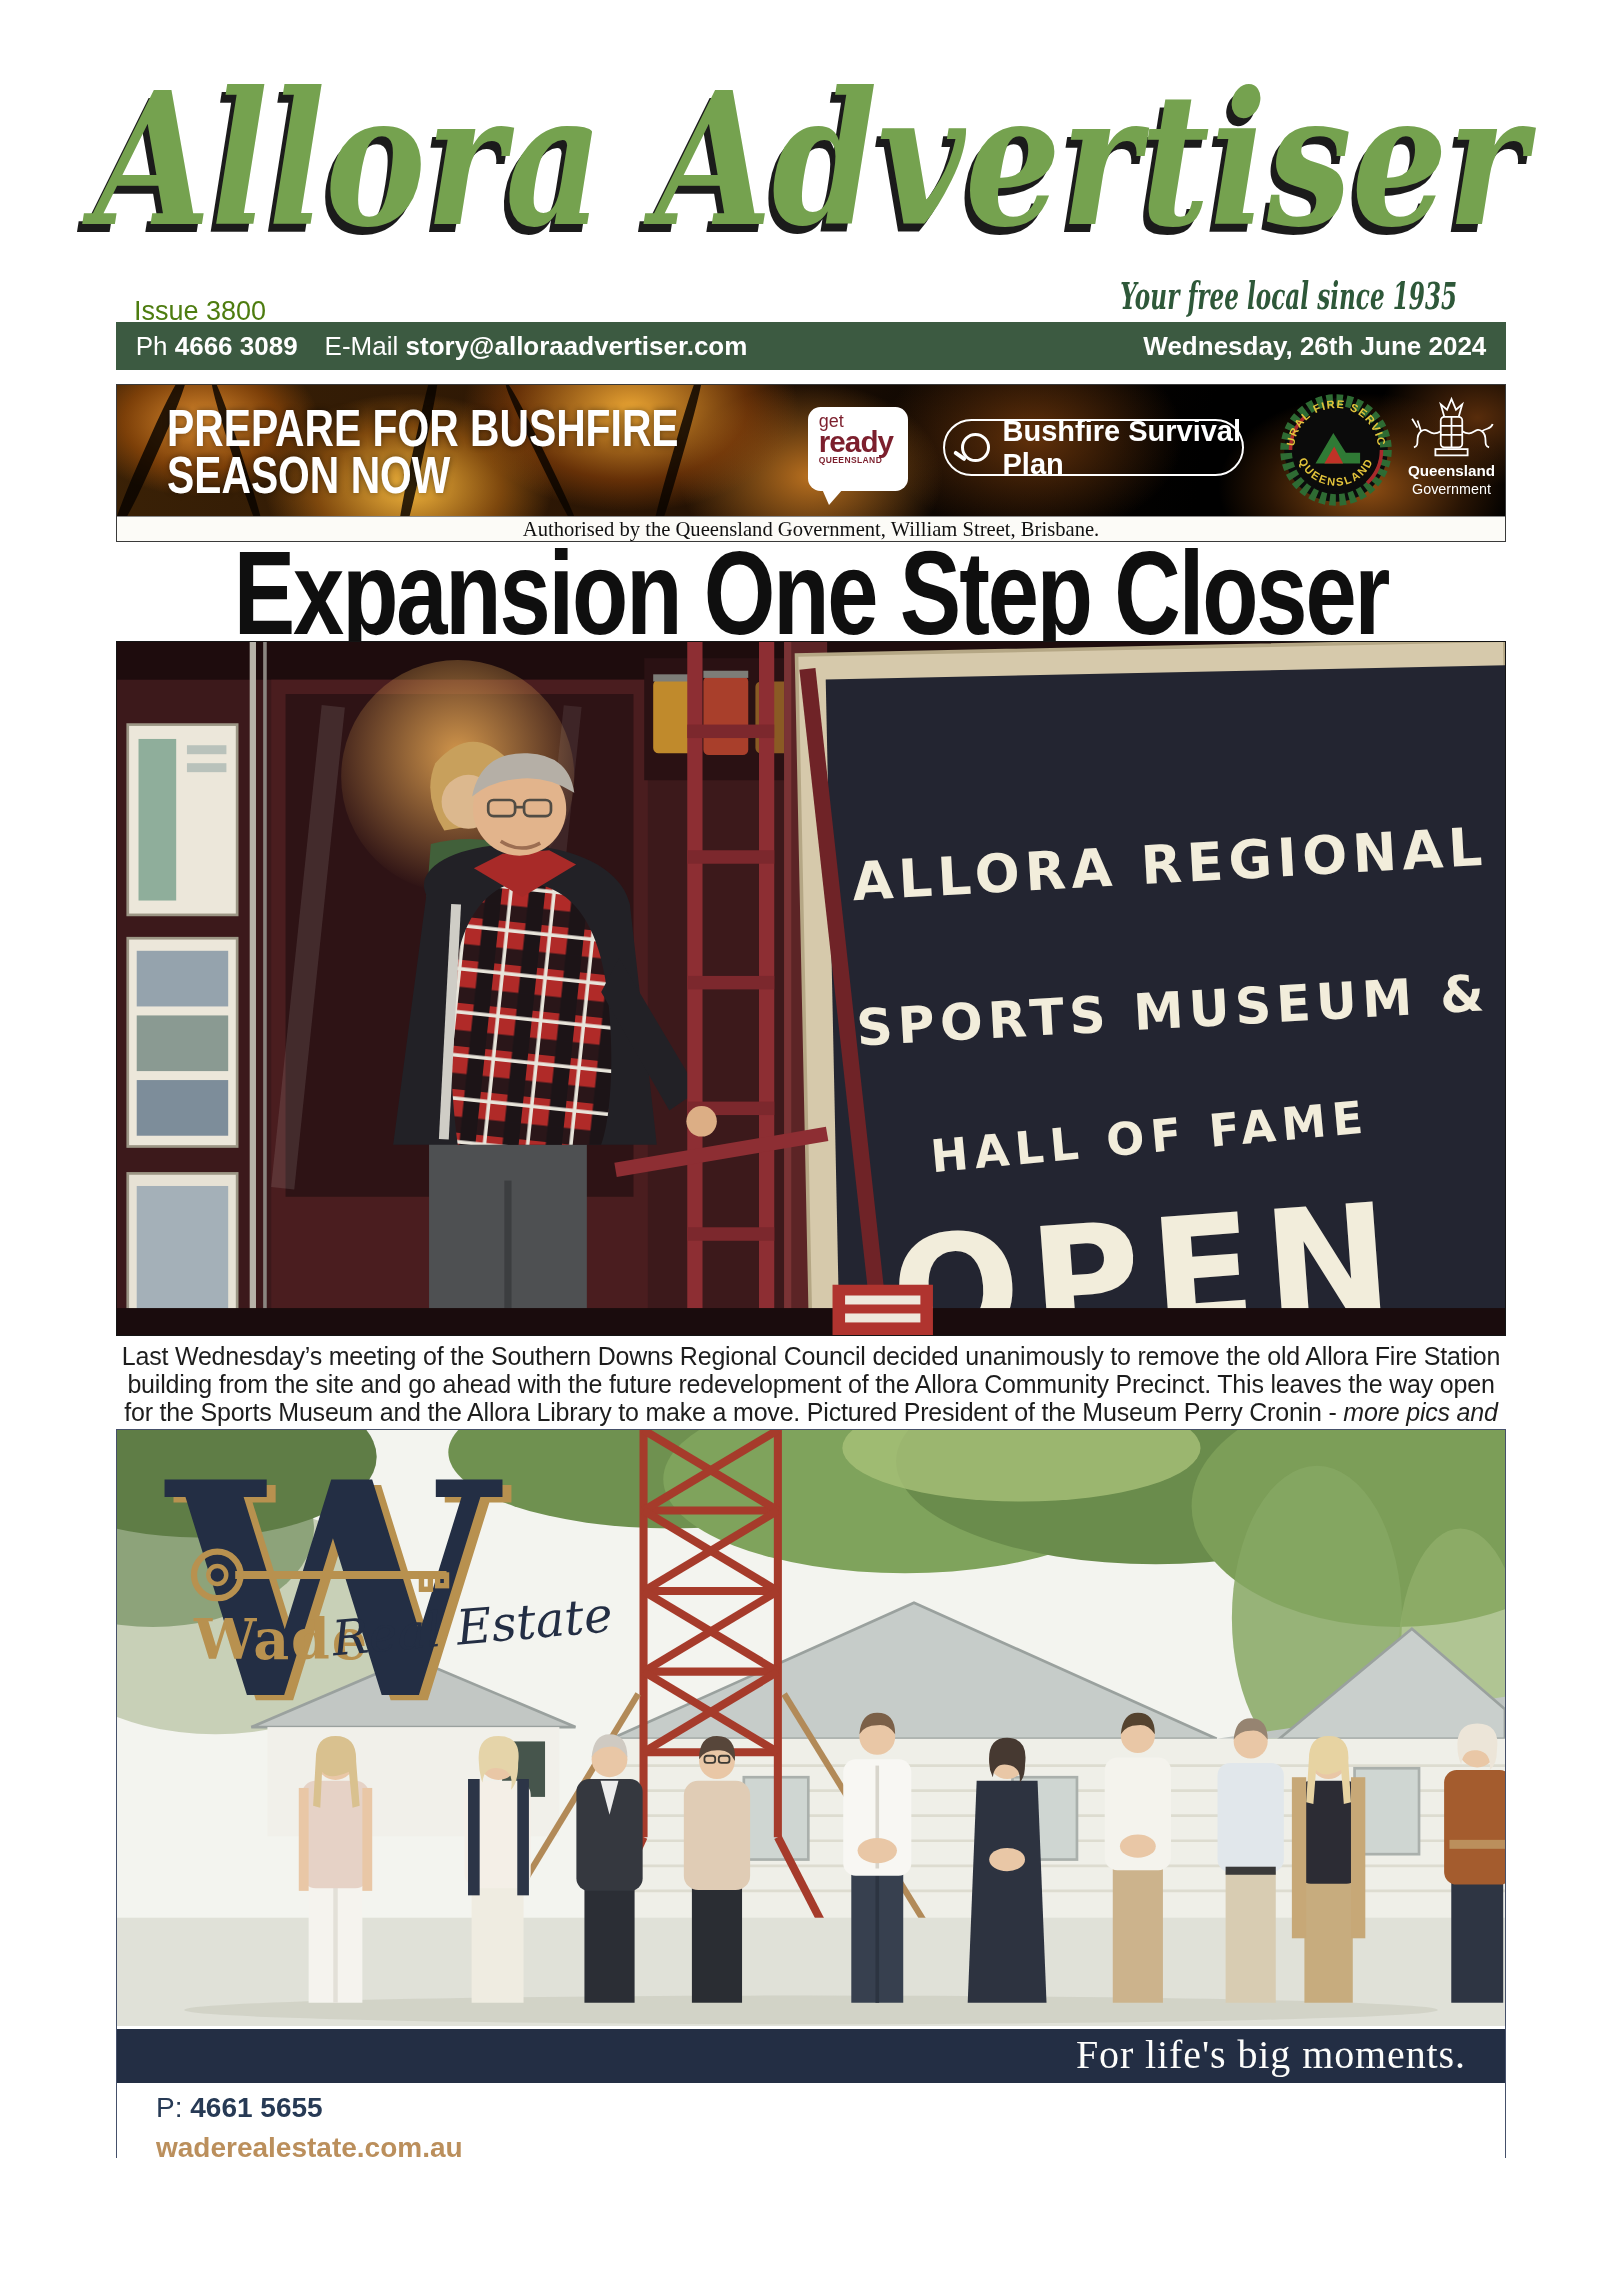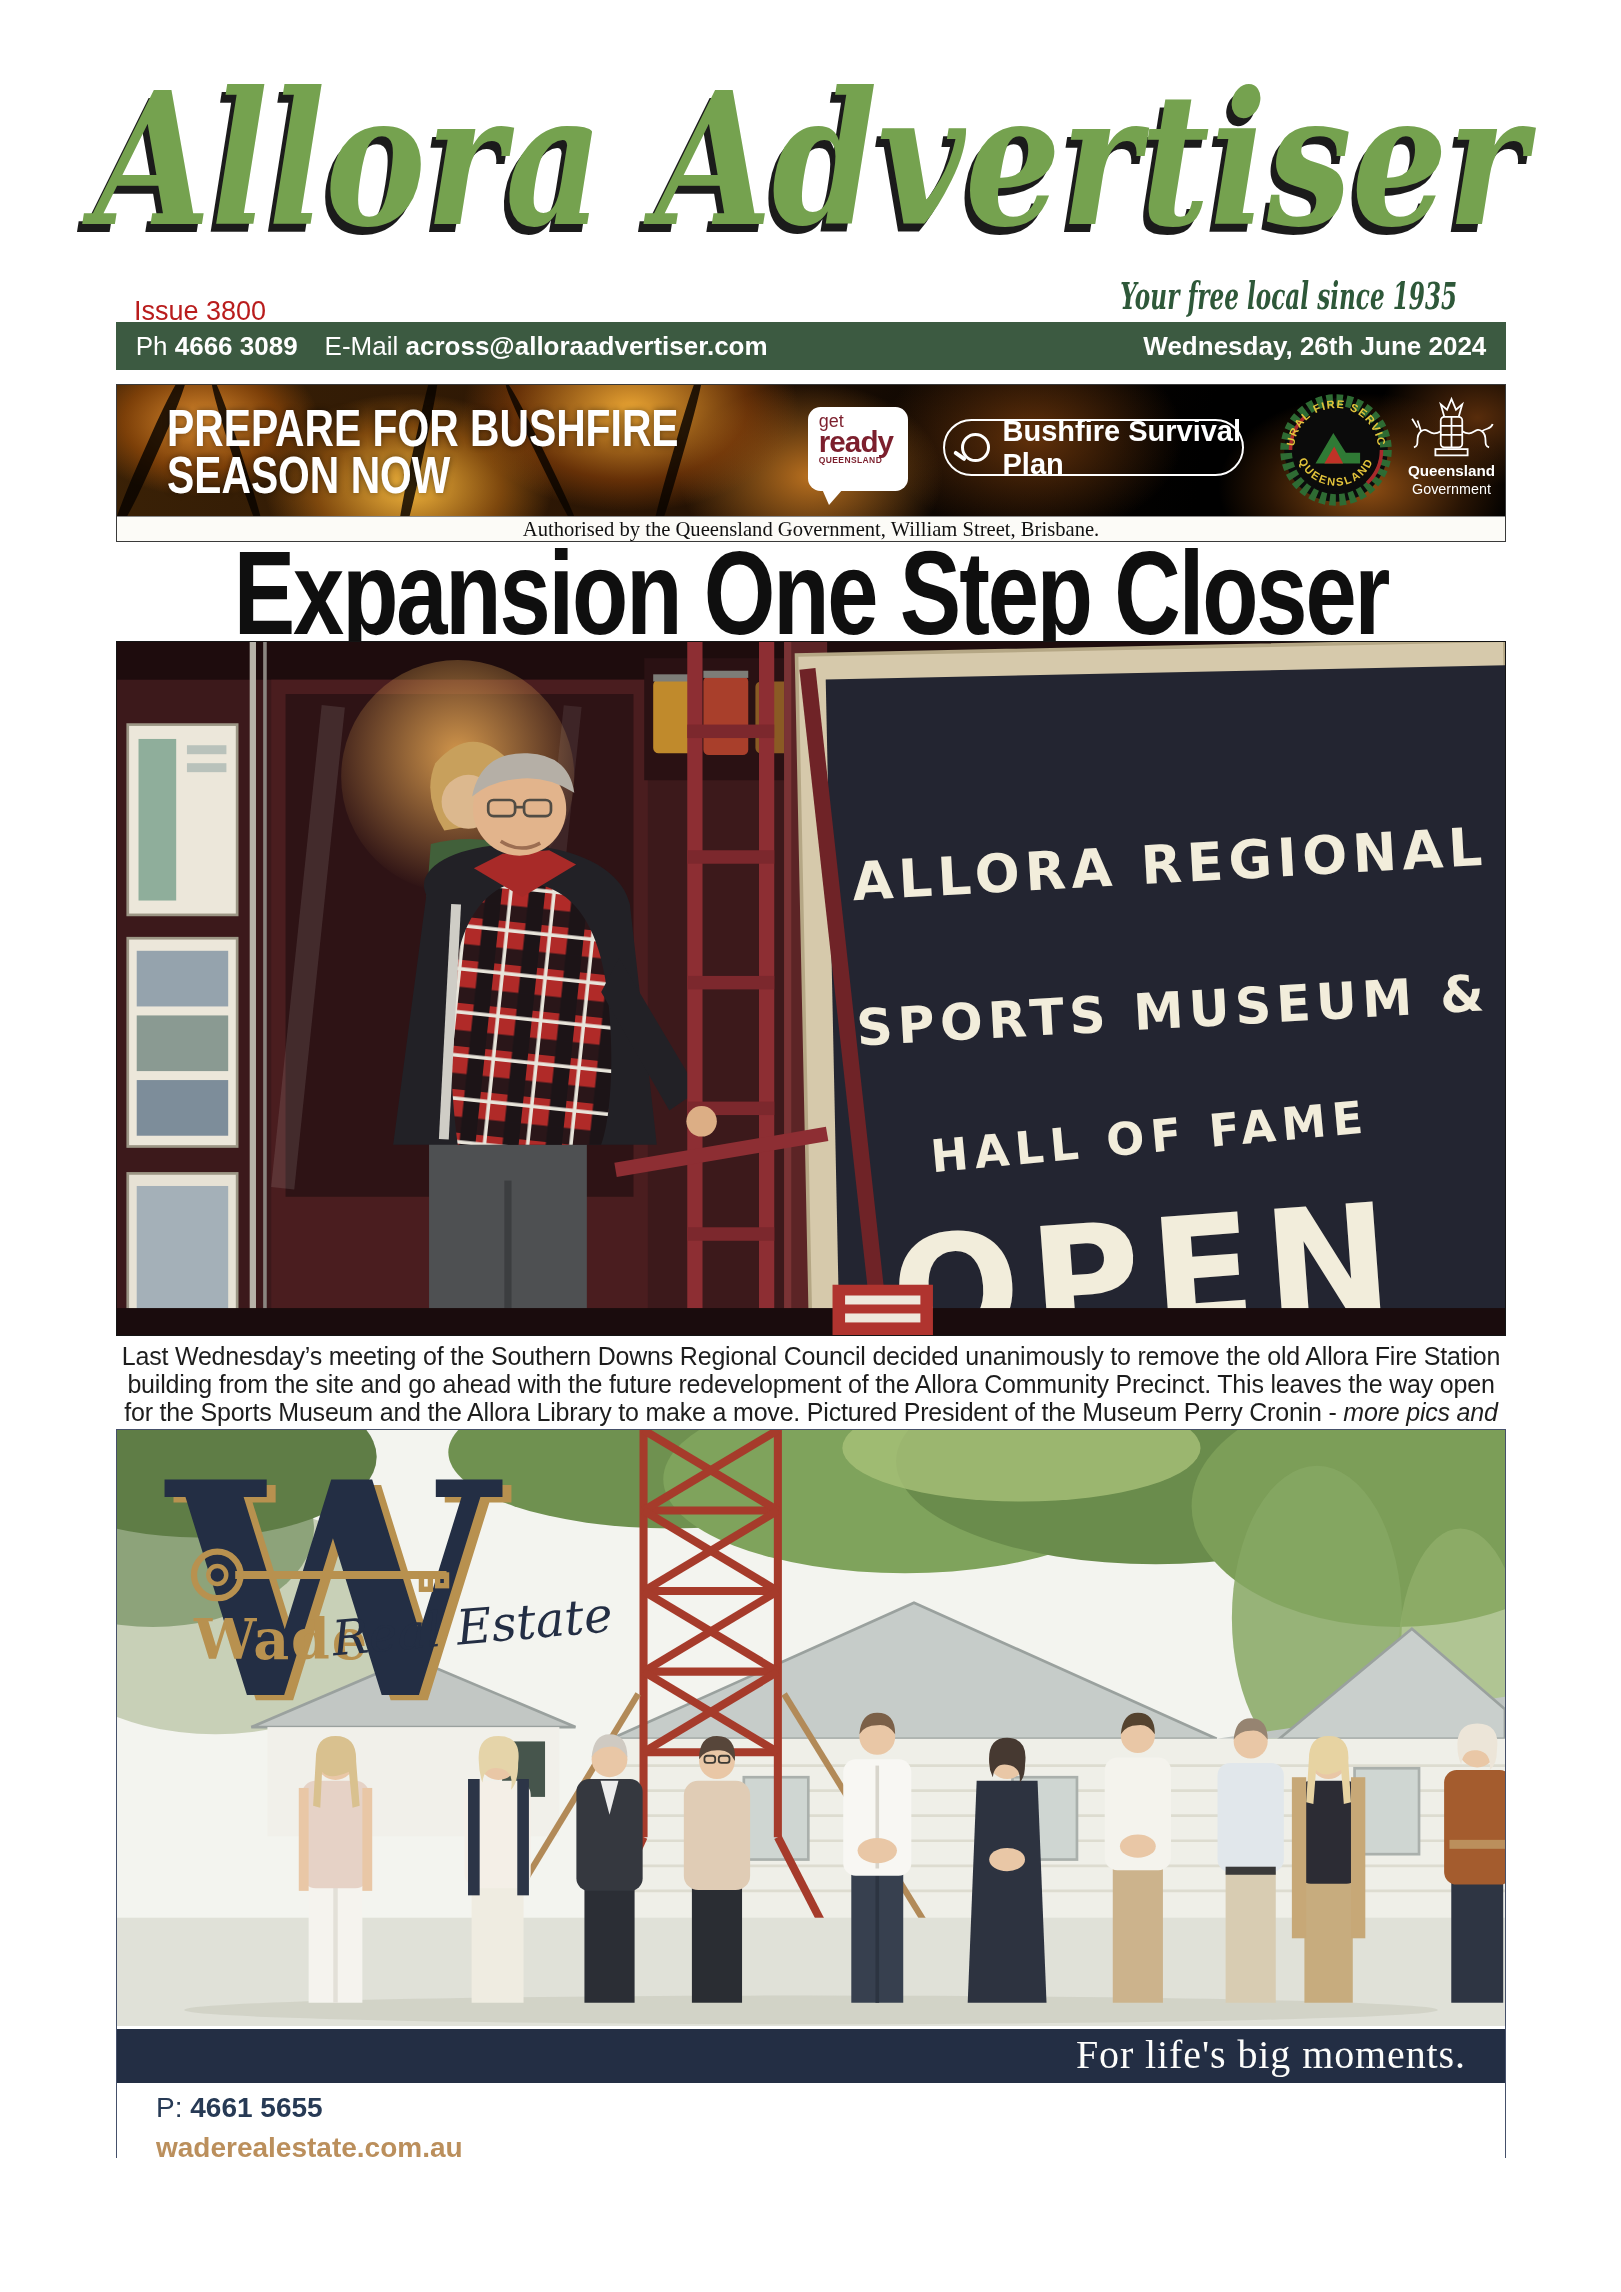--- a/index.html
+++ b/index.html
@@ -1,21 +1,21 @@
 <!DOCTYPE html>
 <html style="font-size:14.3px"><head>
 <meta charset="utf-8">
 <style>
   html,body{margin:0;padding:0;background:#ffffff;}
   .page{position:relative;width:1621px;height:2158px;background:#ffffff;overflow:hidden;
         font-family:"Liberation Sans",sans-serif;}
   .abs{position:absolute;}
 
   
-  .issue{left:134px;top:296px;font-size:27px;color:#b91c1c;}
+  .issue{left:134px;top:296px;font-size:27px;color:#4d7c0f;}
   
   .contactbar{left:116px;top:322px;width:1390px;height:48px;background:#3c5a41;
               display:flex;justify-content:space-between;align-items:center;
               padding:0 19.7px;box-sizing:border-box;color:#fff;font-size:26px;}
   .contactbar b{font-weight:bold;}
   .sp{display:inline-block;width:12.5px;}
 
   
   .banner{left:116px;top:384px;width:1390px;border:0.9px solid #3a3a3a;box-sizing:border-box;}
   .fire{position:relative;height:131px;background-color:#000;background:
@@ -86,21 +86,21 @@
   </svg>
 
   <div class="abs issue">Issue 3800</div>
 
   <div class="abs contactbar">
     <div>
       <span>Ph</span>
       <b>4666 3089</b>
       <span class="sp"></span>
       <span>E-Mail</span>
-      <b>across@alloraadvertiser.com</b>
+      <b>story@alloraadvertiser.com</b>
     </div>
     <b>Wednesday, 26th June 2024</b>
   </div>
 
   <div class="abs banner">
     <div class="fire">
       <div class="branch" style="left:27px;top:-18px;width:12.5px;height:170px;transform:rotate(24deg);"></div>
       <div class="branch" style="left:116px;top:-9px;width:9px;height:161px;transform:rotate(-18deg);"></div>
       <div class="branch" style="left:296px;top:-27px;width:10.7px;height:188px;transform:rotate(12deg);"></div>
       <div class="branch" style="left:421px;top:-9px;width:8px;height:161px;transform:rotate(-26deg);"></div>

